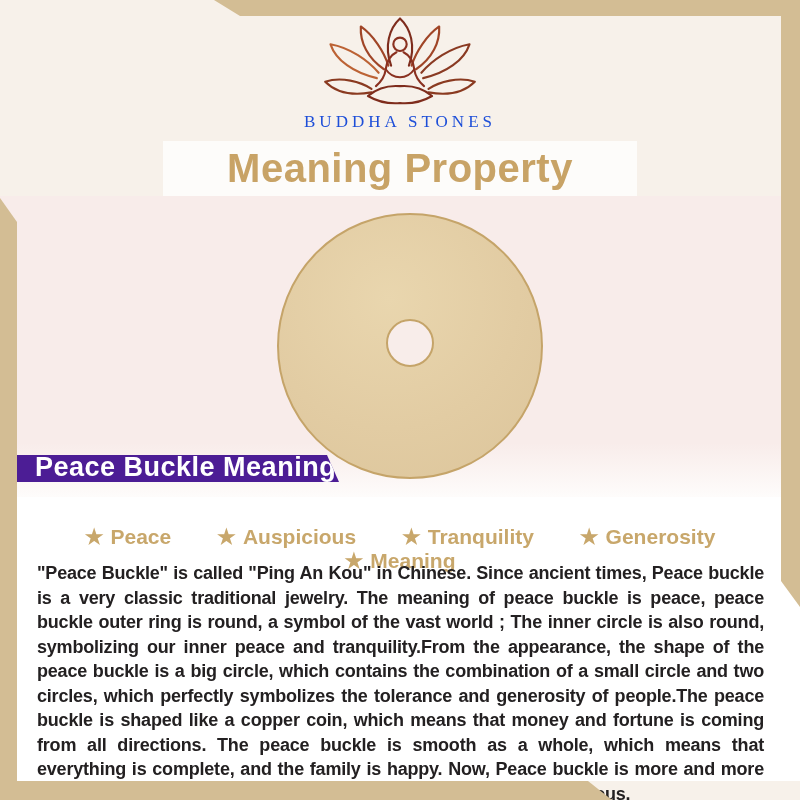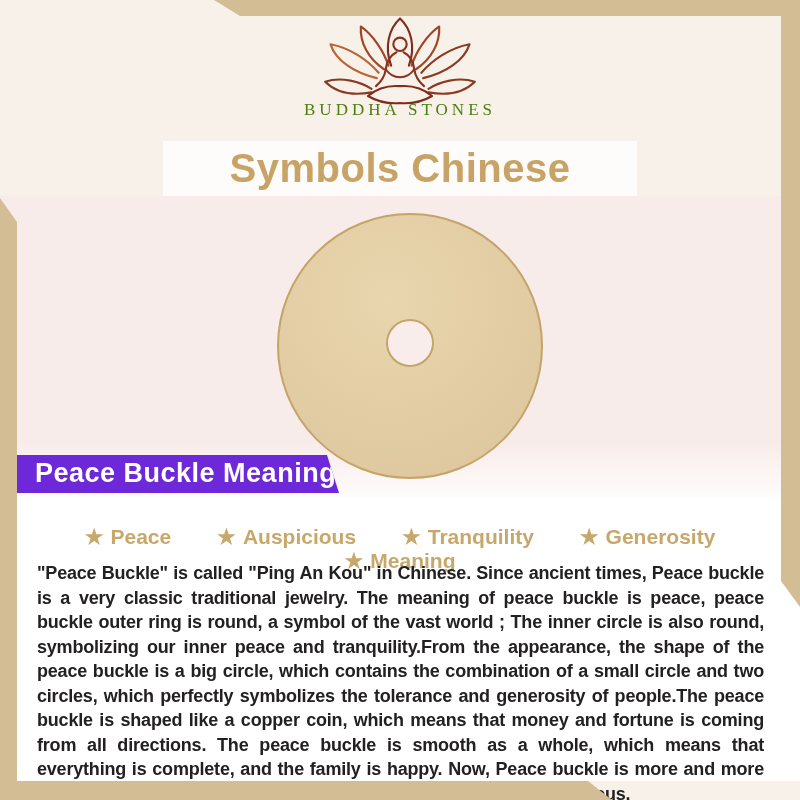--- a/index.html
+++ b/index.html
@@ -19,37 +19,37 @@
     clip-path:polygon(4px 0, 100% 0, 100% 100%, 30px 100%); }
   .strip-right { top:0; left:781px; width:19px; height:607px;
     clip-path:polygon(0 0, 100% 0, 100% 100%, 0 calc(100% - 26px)); }
   .strip-left { top:198px; left:0; width:17px; height:602px;
     clip-path:polygon(0 0, 100% 24px, 100% 100%, 0 100%); }
   .bar-bottom { top:781px; left:0; width:612px; height:19px;
     clip-path:polygon(0 0, 588px 0, 100% 100%, 0 100%); }
 
   
   .logo-wrap { position:absolute; top:14px; left:50%; transform:translateX(-50%); width:210px; height:98px; z-index:2; }
-  .brand-name { position:absolute; top:100px; left:0; width:800px; text-align:center;
-    font-family:"Liberation Serif", serif; font-size:17px; letter-spacing:4px; color:#4d7c0f; z-index:2; }
+  .brand-name { position:absolute; top:112px; left:0; width:800px; text-align:center;
+    font-family:"Liberation Serif", serif; font-size:17px; letter-spacing:4px; color:#1d4ed8; z-index:2; }
 
   
   .title-band { position:absolute; top:141px; left:163px; width:474px; height:55px;
     background:#fdfcfa; display:flex; align-items:center; justify-content:center; z-index:3; }
   .title-band .title { font-size:40px; font-weight:bold; color:#c8a366; letter-spacing:0.5px; }
 
   
   .buckle { position:absolute; top:213px; left:277px; width:266px; height:266px; border-radius:50%;
     background:radial-gradient(circle at 42% 32%, #e9d6ae 0%, #e2cca3 55%, #dcc59b 100%);
     border:2px solid #c5a469; z-index:2; }
   .buckle-hole { position:absolute; top:calc(50% - 27px); left:calc(50% - 24px); width:48px; height:48px;
     border-radius:50%; background:#f8edea; border:2px solid #c5a469; }
 
   
-  .ribbon { position:absolute; top:455px; left:17px; width:322px; height:38px; background:#6d28d9;
+  .ribbon { position:absolute; top:455px; left:17px; width:322px; height:27px; background:#4c1d95;
     clip-path:polygon(0 0, calc(100% - 12px) 0, 100% 100%, 0 100%);
     display:flex; align-items:center; padding:0 0 2px 18px; z-index:4; }
   .ribbon-text { color:#ffffff; font-size:27px; font-weight:bold; letter-spacing:0.5px; }
 
   
   .attr-row { position:absolute; top:525px; left:0; width:800px; text-align:center;
     color:#c8a76b; font-size:21px; font-weight:bold; z-index:2; }
   .attr-item { display:inline-block; margin:0 20px; white-space:nowrap; }
   .attr-item .star { margin-right:7px; }
 
@@ -90,21 +90,21 @@
       <circle cx="100" cy="34" r="7.5" stroke="#8a3120" stroke-width="2.4"></circle>
       <path d="M96,43 C88,47 85,54 84,62 C83,70 79,76 73,81" stroke="#8a3120" stroke-width="2.4"></path>
       <path d="M104,43 C112,47 115,54 116,62 C117,70 121,76 127,81" stroke="#8a3120" stroke-width="2.4"></path>
       <path d="M84,62 C88,68 94,71 100,71 C106,71 112,68 116,62" stroke="#8a3120" stroke-width="2.2"></path>
       <path d="M64,92 C76,82 88,80 100,81 C112,80 124,82 136,92 C124,99 112,101 100,100 C88,101 76,99 64,92 Z" stroke="#7e2c1c" stroke-width="2.4"></path>
     </svg>
   </div>
   <div class="brand-name">BUDDHA STONES</div>
 
   <div class="title-band">
-    <div class="title">Symbols Chinese</div>
+    <div class="title">Meaning Property</div>
   </div>
 
   <div class="buckle">
     <div class="buckle-hole"></div>
   </div>
 
   <div class="ribbon">
     <span class="ribbon-text">Peace Buckle Meaning</span>
   </div>
 

